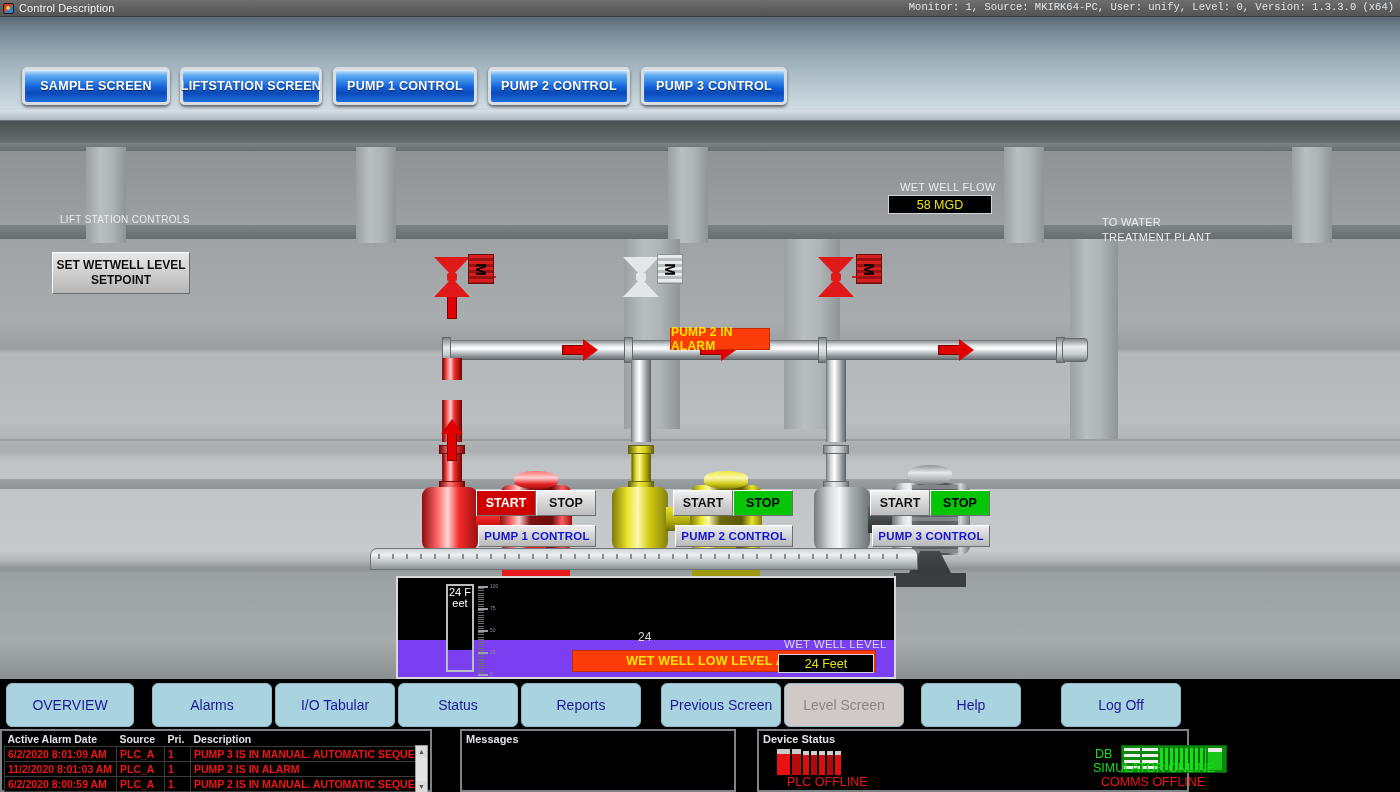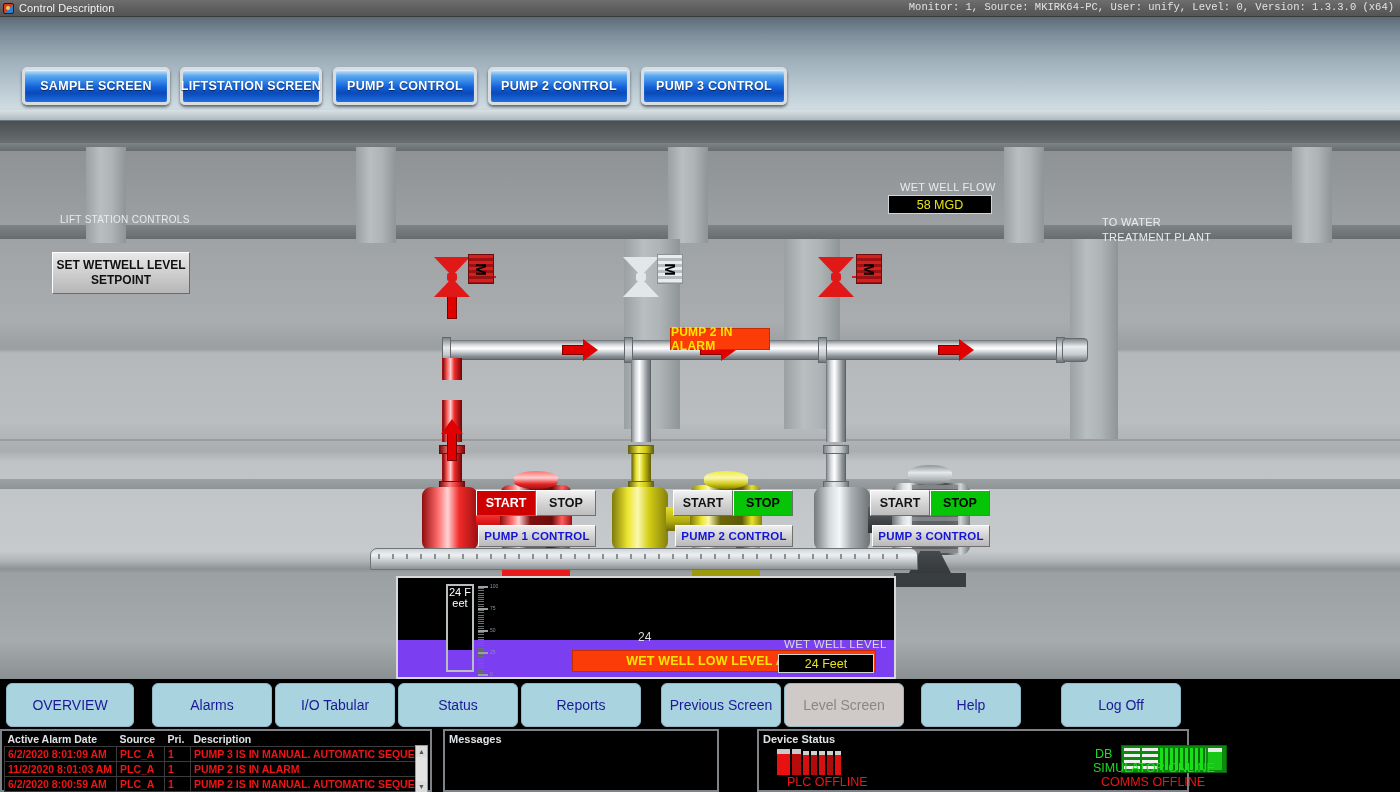--- a/index.html
+++ b/index.html
@@ -575,21 +575,21 @@
               </tr>
             </tbody>
         </table>
       </div>
       <div class="scrollbar">
         <div class="sb-arrow" style="top:0">▲</div>
         <div class="sb-arrow" style="bottom:0">▼</div>
       </div>
     </div>
 
-    <div class="panel" style="left:443px;top:50px;width:276px;height:63px">
+    <div class="panel" style="left:460px;top:50px;width:276px;height:63px">
       <div class="panel-title">Messages</div>
     </div>
 
     <div class="panel" style="left:757px;top:50px;width:432px;height:63px">
       <div class="panel-title">Device Status</div>
 
       <div class="rack" style="left:18px;top:16px;height:28px">
         <div class="card" style="height:26px;width:13px;background:linear-gradient(180deg,#c9c9c9 0 5px,#e81010 5px 100%);"></div>
         <div class="card" style="height:26px;width:9px;background:linear-gradient(180deg,#c9c9c9 0 5px,#b80c0c 5px 100%);"></div>
         <div class="card" style="height:24px;background:linear-gradient(180deg,#cfcfcf 0 4px,#d41010 4px 100%);"></div>

